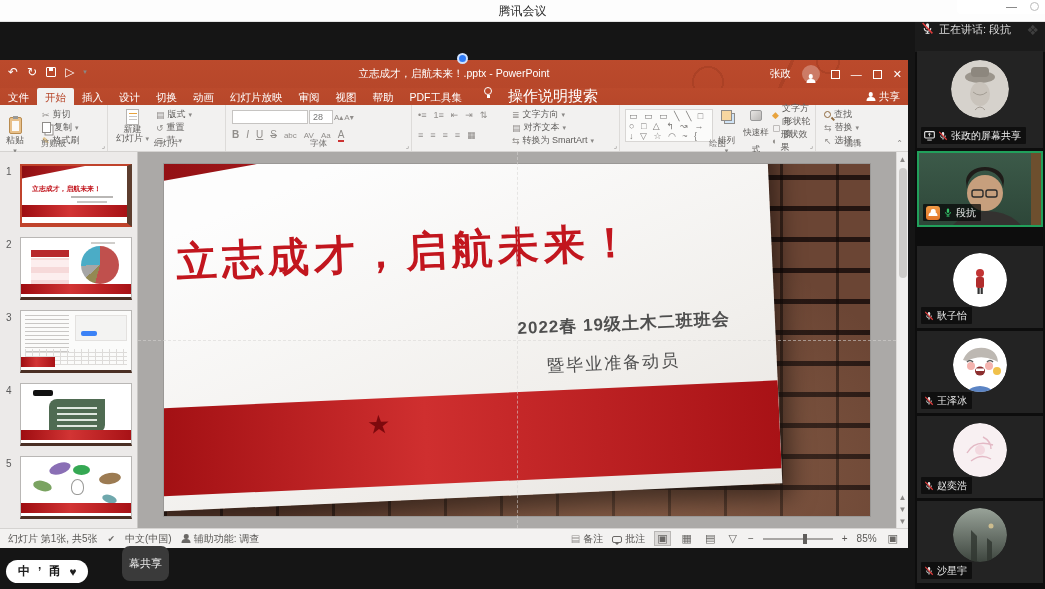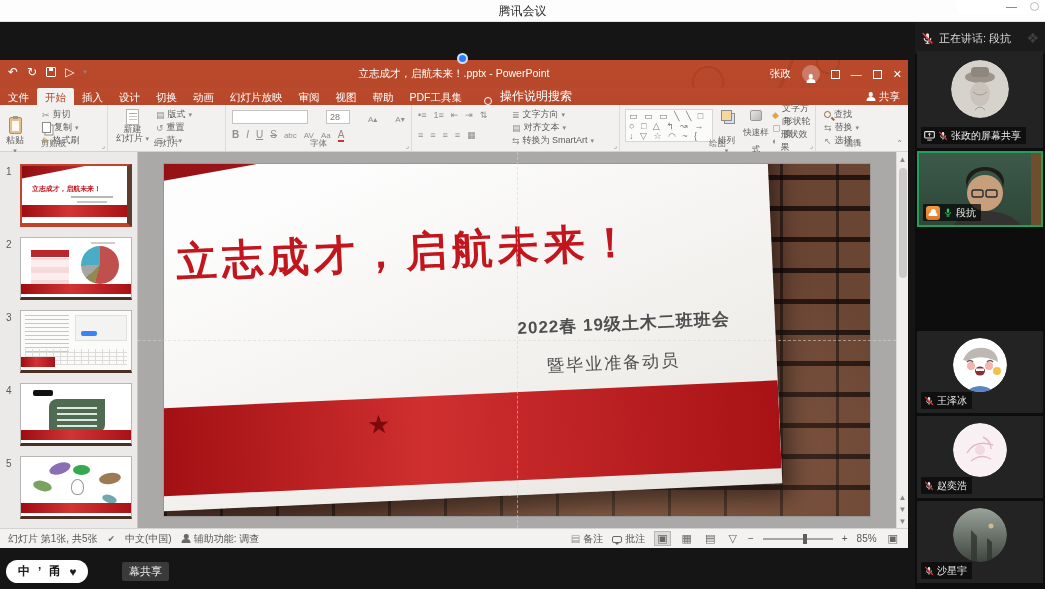--- a/index.html
+++ b/index.html
@@ -37,21 +37,21 @@
   .pmini::before{content:"";position:absolute;top:0;left:50%;transform:translateX(-50%);width:4.5px;height:4.5px;border-radius:50%;background:currentColor}
   .pmini::after{content:"";position:absolute;bottom:0;left:50%;transform:translateX(-50%);width:9px;height:4px;border-radius:4px 4px 0 0;background:currentColor}
   .uava .pmini{left:4.5px;top:4px}
   #ptitle .wbtn{font-size:11px;color:#fff}
   #ptitle .rst{width:9px;height:9px;border:1.2px solid #fff}
 
   
   #ptabs{position:absolute;left:0;top:28px;width:100%;height:17px;display:flex;align-items:center}
   #ptabs .tab{font-size:10.5px;color:#fff;padding:2px 8px;height:17px;line-height:14px}
   #ptabs .tab.on{background:#f2f1f0;color:#b7472a;border-radius:2px 2px 0 0}
-  #ptabs .search{display:flex;align-items:flex-end;gap:8px;margin-left:14px;color:#fff;font-size:12px}
+  #ptabs .search{display:flex;align-items:flex-start;gap:16px;margin-left:14px;color:#fff;font-size:15px}
   .bulb{width:8px;height:8px;border:1.2px solid #fff;border-radius:50%;position:relative}
   .bulb::after{content:"";position:absolute;left:2px;top:7px;width:2.5px;height:2.5px;background:#fff}
   #ptabs .share{position:absolute;right:8px;display:flex;gap:4px;align-items:center;color:#fff;font-size:10.5px}
 
   
   #ribbon{position:absolute;left:0;top:45px;width:100%;height:47px;background:#f2f1f0;border-bottom:1px solid #d5d3d1;display:flex}
   .grp{position:relative;height:100%;border-right:1px solid #dddbd9;flex-shrink:0}
   .glab{position:absolute;bottom:1px;left:0;right:0;text-align:center;font-size:8.5px;color:#716f6d}
   .dlg{position:absolute;right:2px;bottom:1px;font-size:7px;color:#8a8886}
   .g{color:#918e8b}
@@ -113,28 +113,28 @@
   .vbtn.on{background:#dcdad8;border:1px solid #b9b7b5}
   .bubble{display:inline-block;width:10px;height:7px;border:1.2px solid #6a6866;border-radius:2px;position:relative;top:1px}
   .bubble::after{content:"";position:absolute;left:1.5px;top:6px;border:2.5px solid transparent;border-top-color:#6a6866}
   .ztrack{width:70px;height:2px;background:#a8a6a4;position:relative}
   .zthumb{position:absolute;left:58%;top:-4px;width:4px;height:10px;background:#605e5c}
 
   
   #pill{position:absolute;left:6px;bottom:6px;height:23px;background:#fff;border-radius:12px;
     display:flex;align-items:center;gap:8px;padding:0 12px;font-size:12px;color:#1d1d1d;z-index:40;font-weight:700}
   #sharechip{position:absolute;left:122px;bottom:8px;background:#3a3a3a;color:#f0f0f0;font-size:11px;
-    padding:2px 7px;border-radius:2px;z-index:40}
+    padding:10px 7px;border-radius:8px;z-index:40}
 
   .cursorblue{position:absolute;left:457px;top:31px;width:11px;height:11px;border-radius:50%;
     background:#2f7bf7;border:2px solid #cfe2ff;z-index:45}
 
   
   #sidebar{position:absolute;right:0;top:22px;width:130px;height:567px;background:#0d0d0d}
-  #sbhead{height:30px;display:flex;align-items:center;gap:5px;padding:16px 6px;color:#dcdcdc;font-size:11px;background:#1b1b1b}
+  #sbhead{height:30px;display:flex;align-items:flex-start;gap:5px;padding:0 6px;color:#dcdcdc;font-size:11px;background:#1b1b1b}
   #sbhead .dia{margin-left:auto;color:#3f3f3f;font-size:14px}
   .tile{position:absolute;left:2px;width:126px;background:#232323;overflow:hidden}
   .chip{position:absolute;left:4px;bottom:4px;display:flex;align-items:center;gap:3px;
     background:rgba(8,8,8,.74);padding:1.5px 5px 1.5px 3px;font-size:10px;color:#ececec;border-radius:1px;white-space:nowrap;max-width:118px;overflow:hidden}
   .ava{position:absolute;left:50%;transform:translateX(-50%);border-radius:50%}
   .badge{width:14px;height:14px;border-radius:3px;background:linear-gradient(180deg,#f09a45,#e2762a);display:flex;align-items:center;justify-content:center;flex-shrink:0}
 </style>
 </head>
 <body>
 
@@ -237,21 +237,21 @@
           <span class="rowbtn">
               <span class="g">≣</span>
               <span class="lbl">节</span>
               <span class="cr">▾</span>
             </span>
         </div>
         <div class="glab">幻灯片</div>
       </div>
 
       <div class="grp" style="width:186px">
-        <div class="abs" style="left:6px;top:5px;display:flex;gap:18px;align-items:flex-end">
+        <div class="abs" style="left:6px;top:5px;display:flex;gap:1px;align-items:center">
           <span class="fbox" style="width:76px"></span>
           <span class="fbox" style="width:24px">28</span>
           <span class="g" style="font-size:8px">A▴</span>
           <span class="g" style="font-size:8px">A▾</span>
         </div>
         <div class="abs" style="left:6px;top:24px;display:flex;gap:7px;align-items:baseline;font-size:10px">
           <span class="g" style="font-weight:700">B</span>
           <span class="g" style="font-style:italic">I</span>
           <span class="g" style="text-decoration:underline">U</span>
           <span class="g" style="text-decoration:line-through">S</span>
@@ -543,20 +543,38 @@
       <svg width="10" height="11" viewBox="0 0 12 12">
           <rect x="4.6" y="1.2" width="2.8" height="5.2" rx="1.4" fill="#35c76a"></rect>
           <path d="M3 5.5a3 3 0 0 0 6 0" fill="none" stroke="#35c76a"></path>
           <line x1="6" y1="8.6" x2="6" y2="10.4" stroke="#35c76a"></line>
           <line x1="4.2" y1="10.4" x2="7.8" y2="10.4" stroke="#35c76a"></line>
         </svg>
       <span>段抗</span>
     </div>
   </div>
 
+  <div class="tile" style="top:224px;height:82px">
+    <svg class="ava" style="top:7px" width="54" height="54" viewBox="0 0 54 54">
+      <circle cx="27" cy="27" r="27" fill="#ffffff"></circle>
+      <circle cx="27" cy="20" r="4" fill="#c23434"></circle>
+      <rect x="23" y="24" width="8" height="11" rx="2" fill="#b02c2c"></rect>
+      <rect x="24.5" y="35" width="2.2" height="6" fill="#333"></rect>
+        <rect x="27.6" y="35" width="2.2" height="6" fill="#333"></rect>
+    </svg>
+    <div class="chip">
+      <svg width="10" height="10" viewBox="0 0 12 12">
+          <rect x="4.6" y="1.2" width="2.8" height="5.2" rx="1.4" fill="#e6e6e6"></rect>
+          <path d="M3 5.5a3 3 0 0 0 6 0" fill="none" stroke="#e6e6e6"></path>
+          <line x1="6" y1="8.6" x2="6" y2="10.4" stroke="#e6e6e6"></line>
+          <line x1="1.5" y1="1" x2="10.5" y2="10.5" stroke="#e03b3b" stroke-width="1.4"></line>
+        </svg>
+      <span>耿子怡</span>
+    </div>
+  </div>
 
   <div class="tile" style="top:309px;height:82px">
     <svg class="ava" style="top:7px" width="54" height="54" viewBox="0 0 54 54">
       <circle cx="27" cy="27" r="27" fill="#ffffff"></circle>
       <path d="M10 22q6-14 22-12q12 2 13 14l-4-2q-14-6-27 1z" fill="#bdb8b2"></path>
       <circle cx="18" cy="28" r="4" fill="#f4b3ae"></circle>
         <circle cx="36" cy="28" r="4" fill="#f4b3ae"></circle>
       <path d="M14 24q3-3 6 0M34 24q3-3 6 0" stroke="#5a5a5a" fill="none" stroke-width="1.5"></path>
       <ellipse cx="27" cy="33" rx="5" ry="4.5" fill="#8c2f2f"></ellipse>
       <rect x="23" y="30.5" width="8" height="2.5" fill="#fff"></rect>

